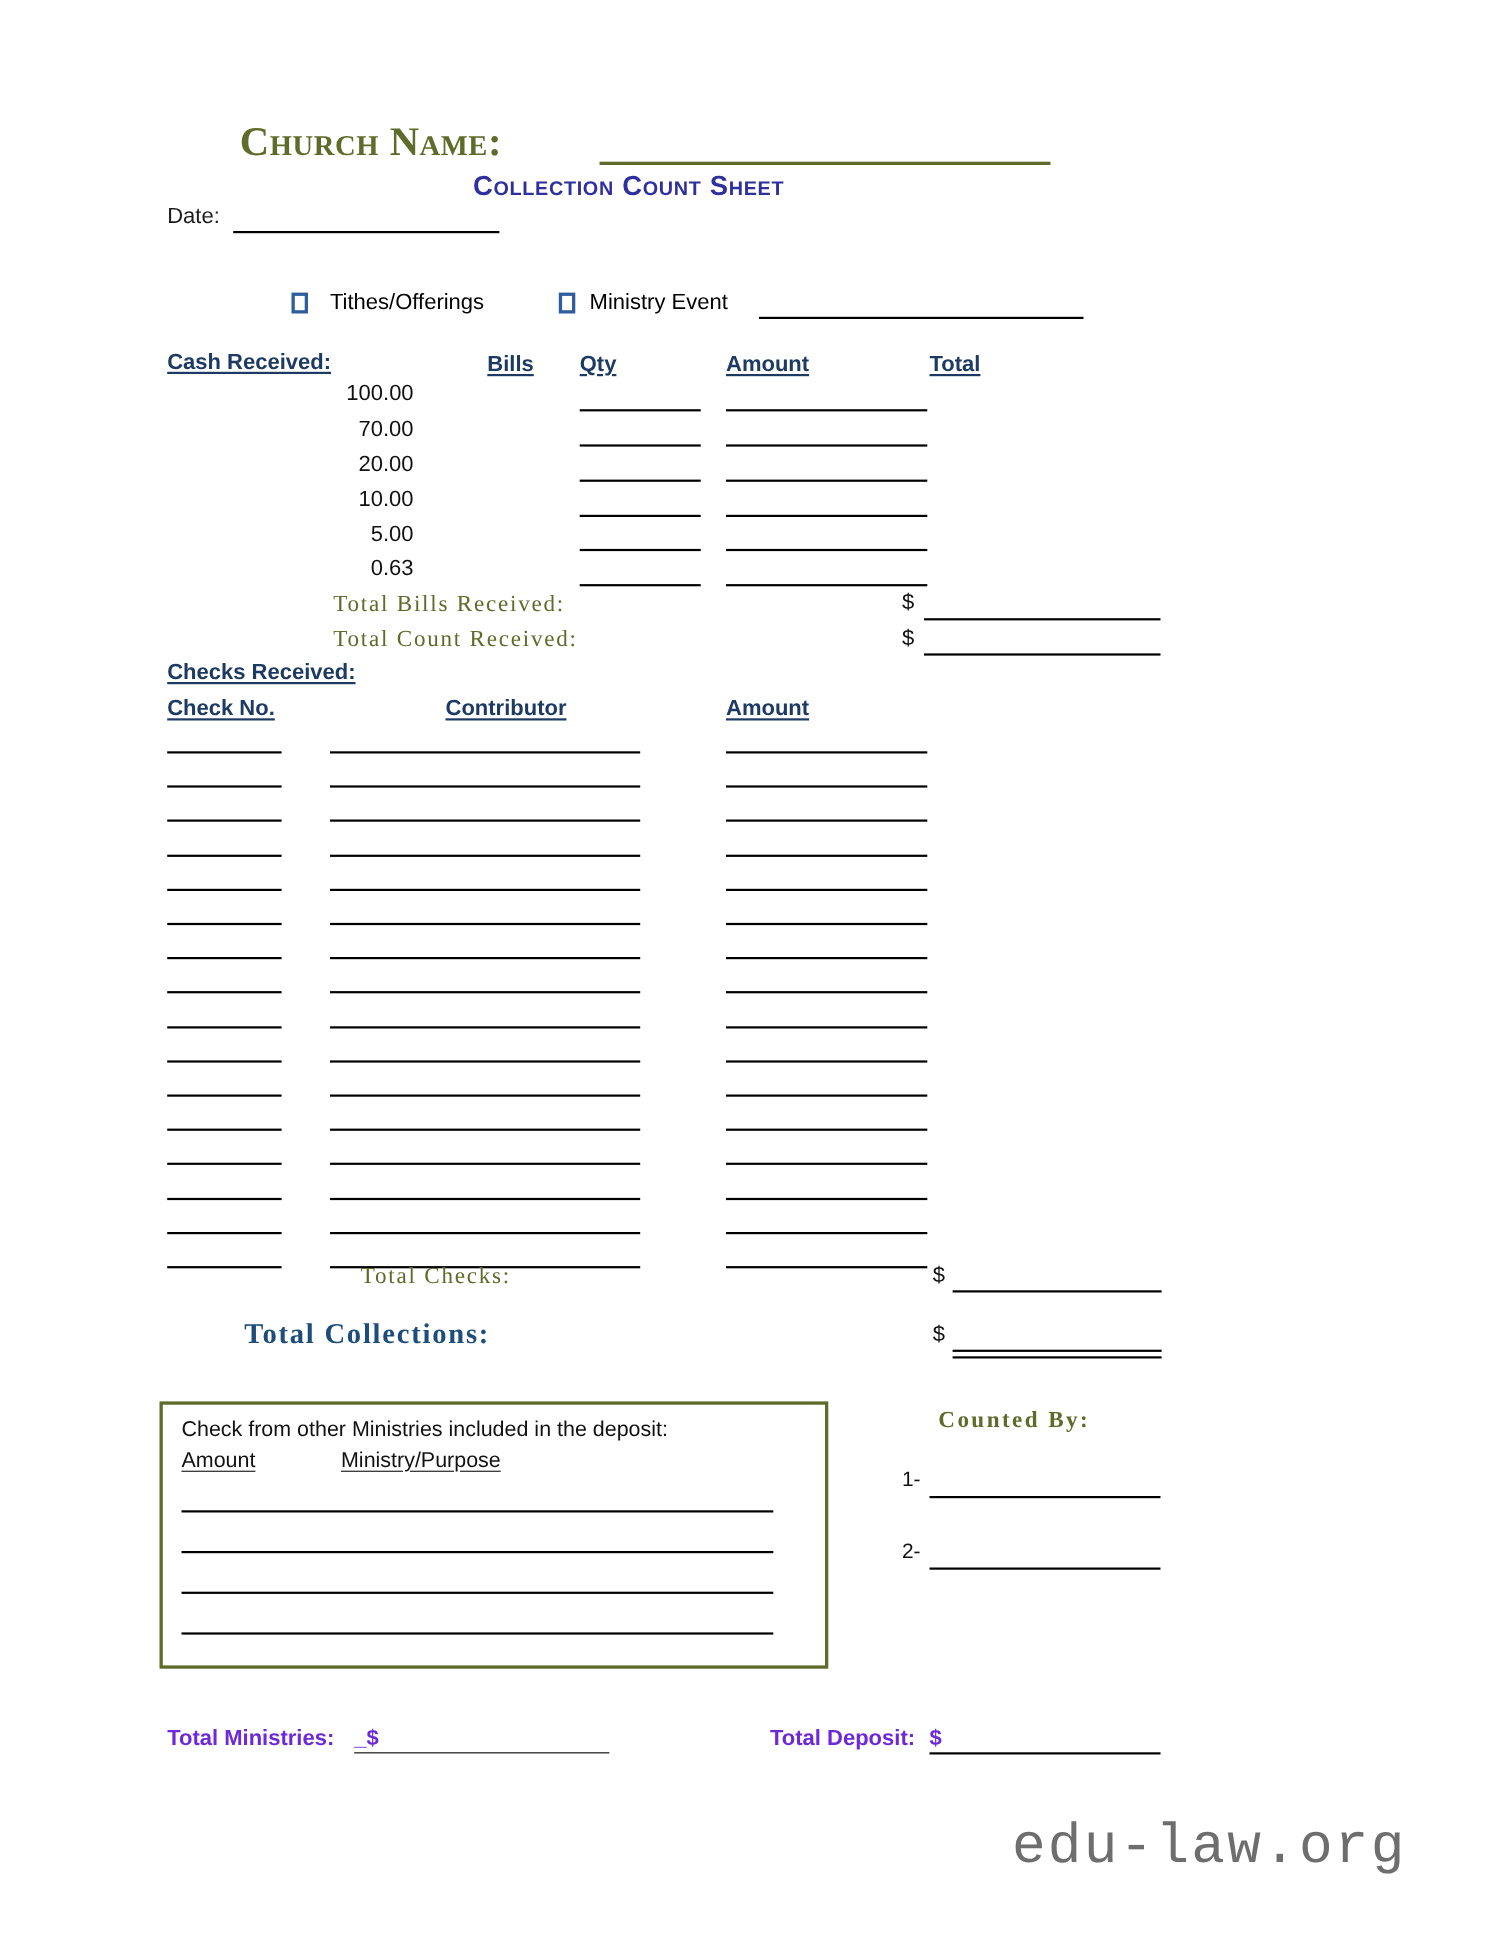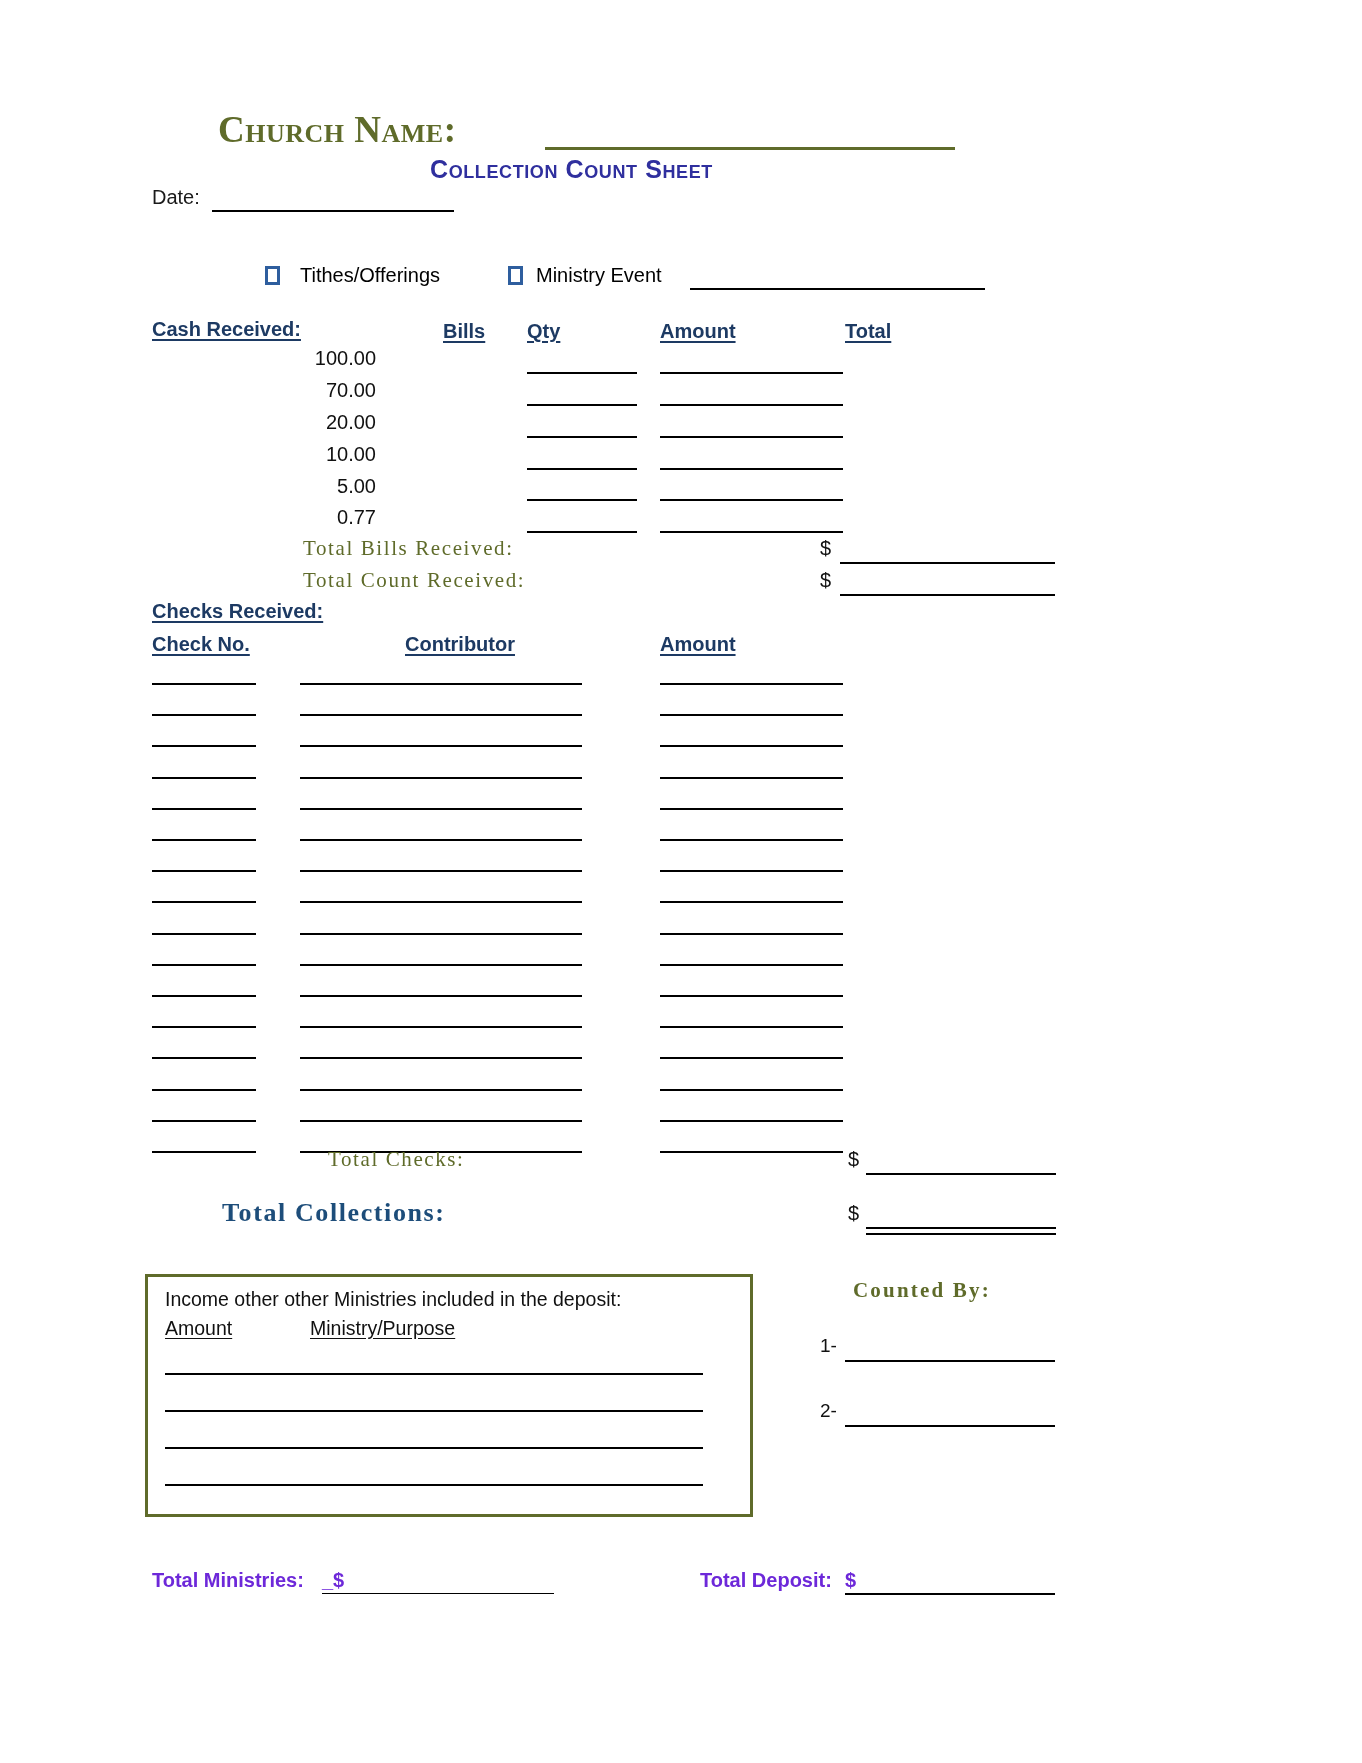--- a/index.html
+++ b/index.html
@@ -220,21 +220,21 @@
   <div class="abs hdr-blue h-bills">Bills</div>
   <div class="abs hdr-blue h-qty">Qty</div>
   <div class="abs hdr-blue h-amount">Amount</div>
   <div class="abs hdr-blue h-total">Total</div>
 
   <div class="abs denom" style="left:286px; top:347px;">100.00</div>
   <div class="abs denom" style="left:286px; top:379px;">70.00</div>
   <div class="abs denom" style="left:286px; top:411px;">20.00</div>
   <div class="abs denom" style="left:286px; top:443px;">10.00</div>
   <div class="abs denom" style="left:286px; top:475px;">5.00</div>
-  <div class="abs denom" style="left:286px; top:506px;">0.77</div>
+  <div class="abs denom" style="left:286px; top:506px;">0.63</div>
 
   <div class="abs rule" style="left:527px; top:372px;  width:110px;"></div>
   <div class="abs rule" style="left:527px; top:404px;  width:110px;"></div>
   <div class="abs rule" style="left:527px; top:436px;  width:110px;"></div>
   <div class="abs rule" style="left:527px; top:468px;  width:110px;"></div>
   <div class="abs rule" style="left:527px; top:499px;  width:110px;"></div>
   <div class="abs rule" style="left:527px; top:531px;  width:110px;"></div>
 
   <div class="abs rule" style="left:660px; top:372px;  width:183px;"></div>
   <div class="abs rule" style="left:660px; top:404px;  width:183px;"></div>
@@ -341,21 +341,21 @@
 
   <div class="abs olive-lbl" style="left:328px; top:1147px;">Total Checks:</div>
   <div class="abs dollar" style="left:848px; top:1148px;">$</div>
   <div class="abs rule" style="left:866px; top:1173px; width:190px;"></div>
 
   <div class="abs total-coll" style="left:222px; top:1198px;">Total Collections:</div>
   <div class="abs dollar" style="left:848px; top:1202px;">$</div>
   <div class="abs dbl-rule" style="left:866px; top:1227px; width:190px;"></div>
 
   <div class="abs min-box"></div>
-  <div class="abs min-text">Income other other Ministries included in the deposit:</div>
+  <div class="abs min-text">Check from other Ministries included in the deposit:</div>
   <div class="abs min-col" style="left:165px; top:1317px;">Amount</div>
   <div class="abs min-col" style="left:310px; top:1317px;">Ministry/Purpose</div>
 
   <div class="abs rule" style="left:165px; top:1373px; width:538px;"></div>
   <div class="abs rule" style="left:165px; top:1410px; width:538px;"></div>
   <div class="abs rule" style="left:165px; top:1447px; width:538px;"></div>
   <div class="abs rule" style="left:165px; top:1484px; width:538px;"></div>
 
   <div class="abs counted-lbl">Counted By:</div>
   <div class="abs counted-num" style="left:820px; top:1335px;">1-</div>
@@ -364,14 +364,15 @@
   <div class="abs rule" style="left:845px; top:1425px; width:210px;"></div>
 
   <div class="abs foot-lbl" style="left:152px; top:1569px;">Total Ministries:</div>
   <div class="abs foot-lbl" style="left:322px; top:1569px;">_$</div>
   <div class="abs rule-thin" style="left:322px; top:1593px; width:232px;"></div>
 
   <div class="abs foot-lbl" style="left:700px; top:1569px;">Total Deposit:</div>
   <div class="abs foot-lbl" style="left:845px; top:1569px;">$</div>
   <div class="abs rule" style="left:845px; top:1593px; width:210px;"></div>
 
+  <div class="abs watermark">edu-law.org</div>
 
 </div>
 
 </body></html>

